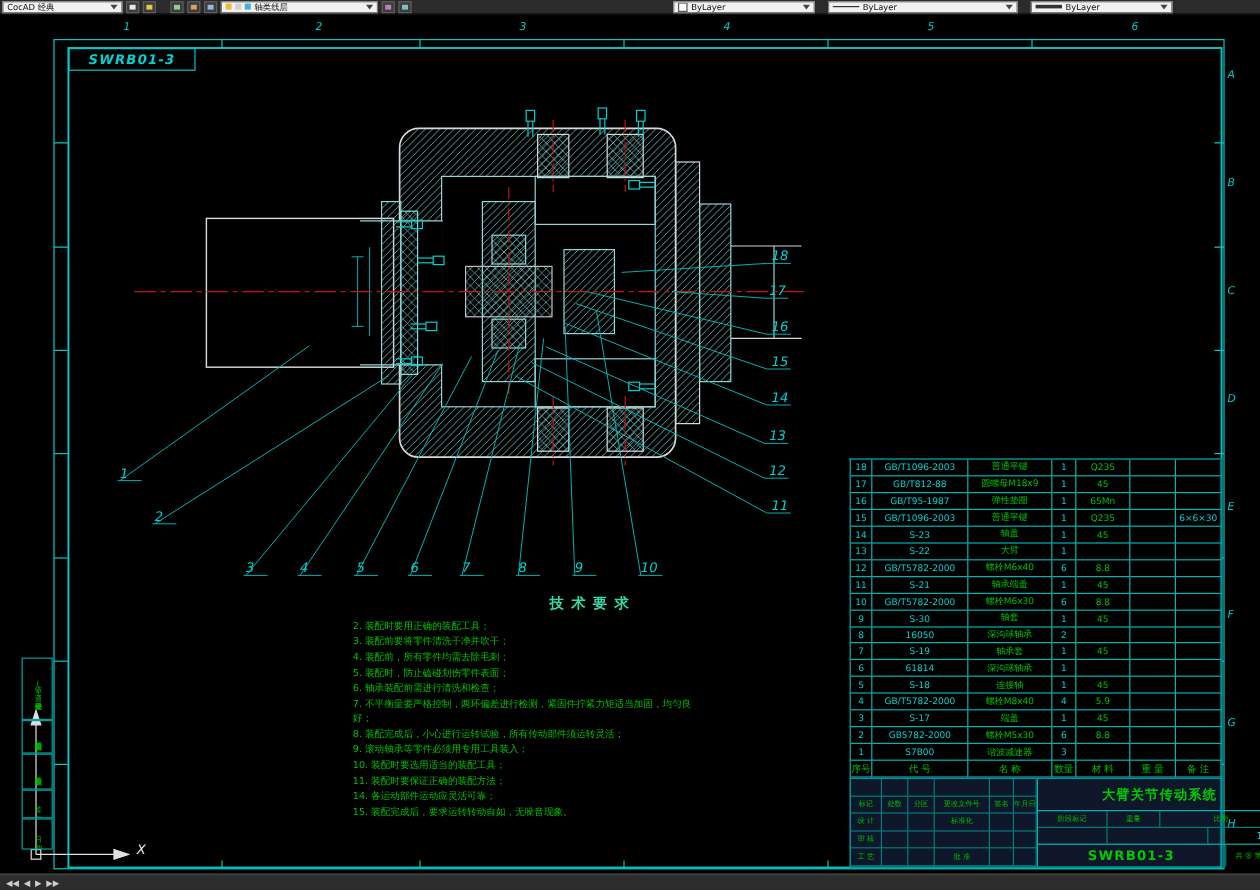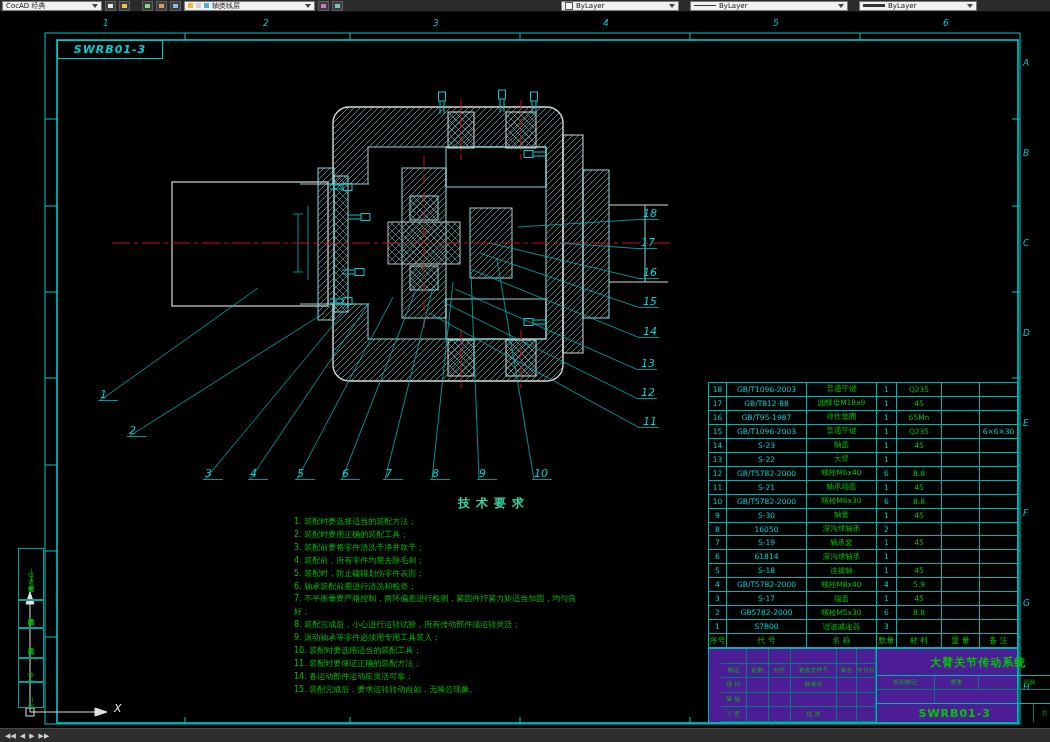--- a/index.html
+++ b/index.html
@@ -39,21 +39,21 @@
   .brow{flex:1;display:flex;min-height:0;}
   .bc{border-right:1px solid #00b4b4;border-bottom:1px solid #00b4b4;font-size:7.5px;
       display:flex;align-items:center;justify-content:center;overflow:hidden;white-space:nowrap;
       box-sizing:border-box;}
   .w-no{width:18px}.w-code{width:80px}.w-name{width:70px}.w-qty{width:20px}.w-mat{width:45px}
   .w-wt{width:38px}.w-rem{flex:1}
   .cyan{color:#00d0d0}.green{color:#00c000}
   .bhead .bc{color:#00c000;font-size:8px;}
   
   .titleblock{position:absolute;left:708px;top:648px;width:310px;height:75px;border:1px solid #00b4b4;
-              box-sizing:border-box;display:flex;background:#4c1d95;z-index:2;padding-left:12px;}
+              box-sizing:border-box;display:flex;background:#0f172a;z-index:2;}
   .tb-left{width:156px;display:flex;flex-direction:column;border-right:1px solid #00b4b4;}
   .tb-lrow{flex:1;display:flex;min-height:0;}
   .tb-cell{border-right:1px solid #007d7d;border-bottom:1px solid #007d7d;font-size:6px;color:#00c000;
            display:flex;align-items:center;justify-content:center;overflow:hidden;white-space:nowrap;
            box-sizing:border-box;}
   .tc1{width:26px}.tc2{width:22px}.tc3{width:22px}.tc4{width:46px}.tc5{width:20px}.tc6{flex:1}
   .tb-right{flex:1;display:flex;flex-direction:column;}
   .tb-name{height:26px;display:flex;align-items:center;justify-content:center;color:#00c800;
            font-size:11px;font-weight:bold;border-bottom:1px solid #00b4b4;letter-spacing:1px;}
   .tb-mid{height:13px;display:flex;border-bottom:1px solid #007d7d;}
@@ -297,21 +297,20 @@
   <span class="co" style="left:641px;top:386px">12</span>
   <span class="co" style="left:641px;top:357px">13</span>
   <span class="co" style="left:643px;top:325px">14</span>
   <span class="co" style="left:643px;top:295px">15</span>
   <span class="co" style="left:643px;top:266px">16</span>
   <span class="co" style="left:641px;top:236px">17</span>
   <span class="co" style="left:643px;top:207px">18</span>
 
   <div class="tech-title">技术要求</div>
   <div class="tech">
-    <div>1. 装配时要选择适当的装配方法；</div>
     <div>2. 装配时要用正确的装配工具；</div>
     <div>3. 装配前要将零件清洗干净并吹干；</div>
     <div>4. 装配前，所有零件均需去除毛刺；</div>
     <div>5. 装配时，防止磕碰划伤零件表面；</div>
     <div>6. 轴承装配前需进行清洗和检查；</div>
     <div>7. 不平衡量要严格控制，两环偏差进行检测，紧固件拧紧力矩适当加固，均匀良好；</div>
     <div>8. 装配完成后，小心进行运转试验，所有传动部件须运转灵活；</div>
     <div>9. 滚动轴承等零件必须用专用工具装入；</div>
     <div>10. 装配时要选用适当的装配工具；</div>
     <div>11. 装配时要保证正确的装配方法；</div>

